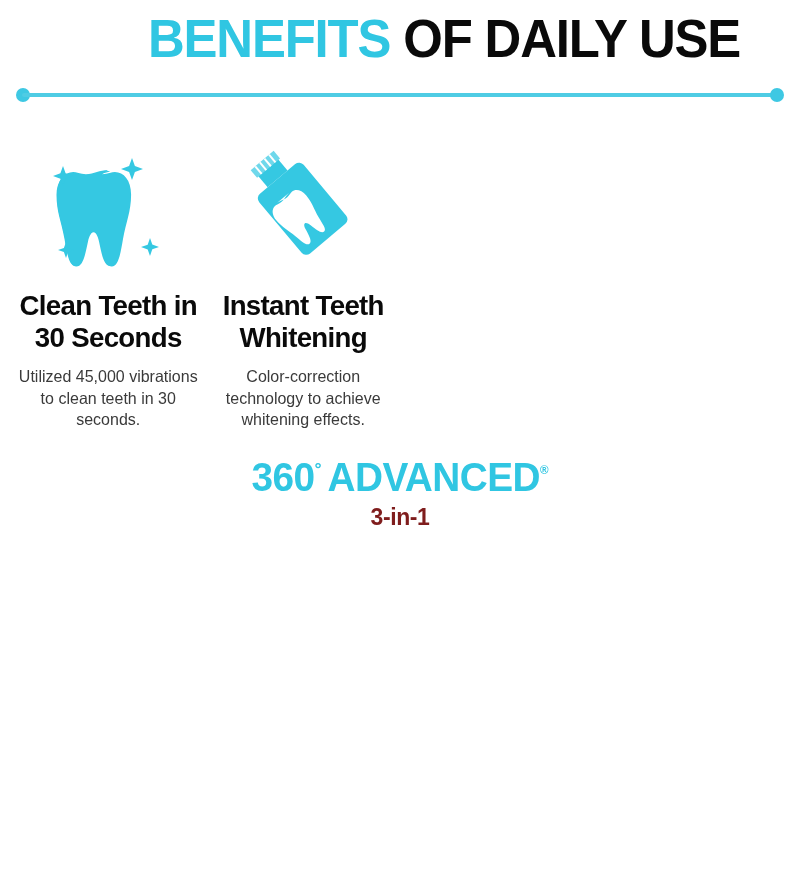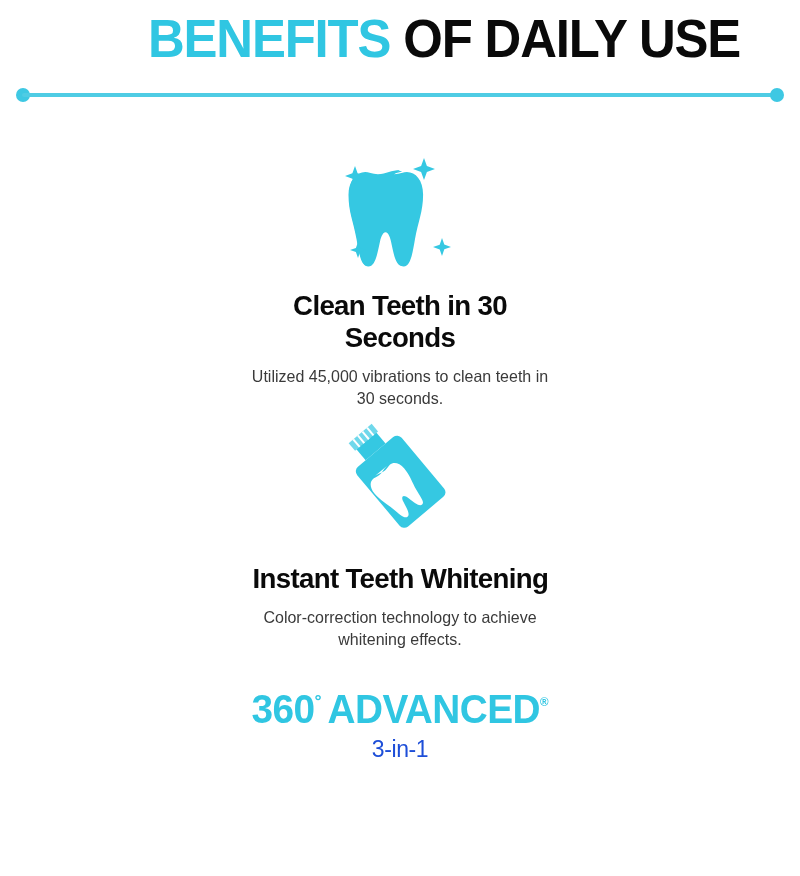--- a/index.html
+++ b/index.html
@@ -59,21 +59,21 @@
     height: 14px;
     border-radius: 50%;
     background: #3EC8E3;
   }
   .divider-dot.left  { left: 0; }
   .divider-dot.right { right: 0; }
 
   
   .grid {
     display: grid;
-    grid-template-columns: 1fr;
+    grid-template-columns: 1fr 1fr 1fr 1fr;
     grid-template-rows: auto auto;
     row-gap: 42px;
     margin-top: 44px;
     padding: 0 16px;
     box-sizing: border-box;
     gap: 10px;
   }
   .cell {
     display: flex;
     flex-direction: column;
@@ -101,21 +101,21 @@
     line-height: 1.32;
     color: #3a3a3a;
     margin: 12px 0 0 0;
     max-width: 320px;
     transform: scaleX(0.97);
   }
 
   
   .footer {
     text-align: center;
-    margin-top: 38px;
+    margin-top: 16px;
   }
   .footer-brand {
     font-size: 40px;
     font-weight: bold;
     color: #30C6E2;
     letter-spacing: -0.6px;
     line-height: 1;
     white-space: nowrap;
     transform: scaleX(0.97);
     display: inline-block;
@@ -126,22 +126,22 @@
     font-weight: bold;
     letter-spacing: 0;
   }
   .sup-reg {
     font-size: 0.3em;
     vertical-align: 1.45em;
     font-weight: bold;
   }
   .footer-sub {
     font-size: 23px;
-    font-weight: normal;
-    color: #1d4ed8;
+    font-weight: bold;
+    color: #7f1d1d;
     letter-spacing: -0.4px;
     margin-top: 9px;
     line-height: 1;
   }
 
   svg { display: block; }
 </style>
 </head>
 <body>
 

